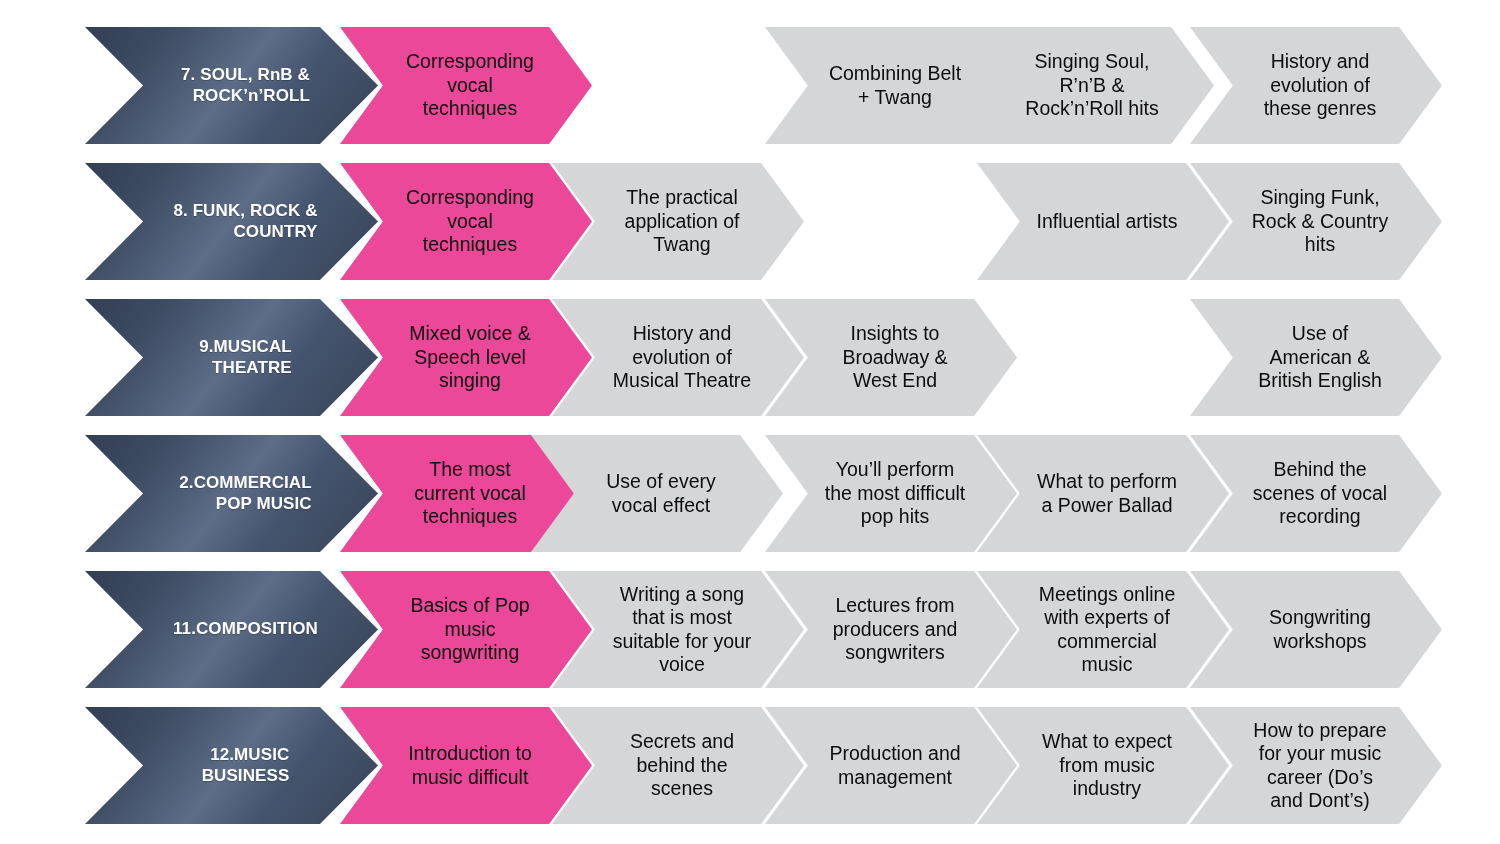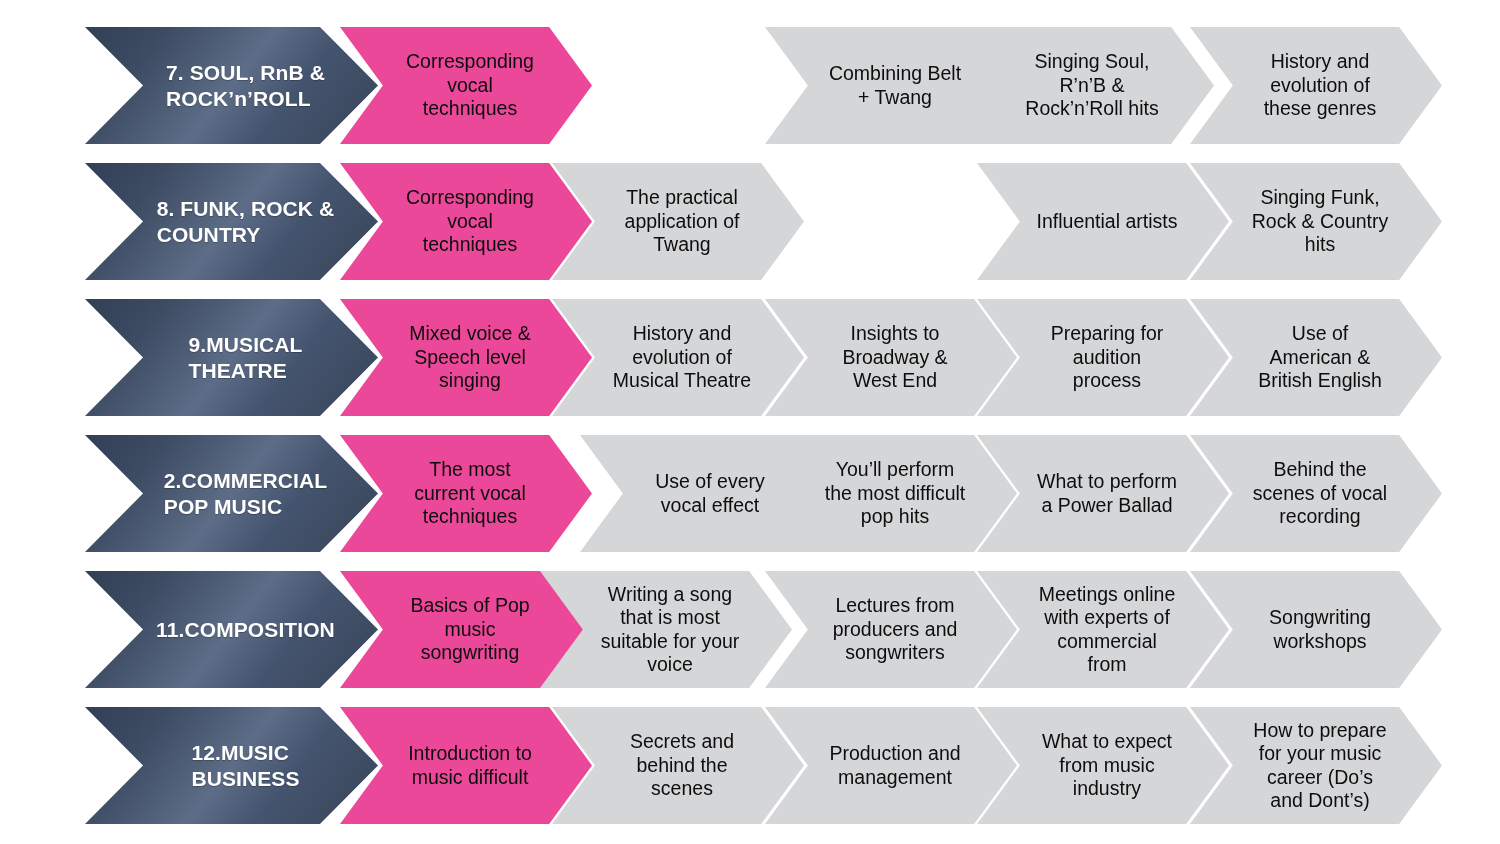--- a/index.html
+++ b/index.html
@@ -44,24 +44,24 @@
                   #3d4b63 22%,
                   #5d6d87 50%,
                   #45546e 68%,
                   #374459 100%);
     -webkit-clip-path: polygon(0 0, 80.2% 0, 100% 50%, 80.2% 100%, 0 100%, 19.8% 50%);
     clip-path: polygon(0 0, 80.2% 0, 100% 50%, 80.2% 100%, 0 100%, 19.8% 50%);
   }
 
   .label-text {
     color: #ffffff;
-    font-size: 21px;
+    font-size: 17px;
     font-weight: bold;
     line-height: 1.22;
-    text-align: left;
+    text-align: right;
     letter-spacing: 0.1px;
     white-space: pre-line;
     text-shadow: 0 1px 1px rgba(0,0,0,0.25);
   }
 
   
   .step-cell {
     position: absolute;
     top: 0;
     height: 117px;
@@ -156,43 +156,38 @@
     <div class="step-cell" style="left:552px;width:252px">
       <span class="step-text">History and
 evolution of
 Musical Theatre</span>
     </div>
     <div class="step-cell" style="left:765px;width:252px">
       <span class="step-text">Insights to
 Broadway &amp;
 West End</span>
     </div>
-    <div class="step-cell" style="left:977px;width:252px">
-      <span class="step-text">Preparing for
-audition
-process</span>
-    </div>
     <div class="step-cell" style="left:1190px;width:252px">
       <span class="step-text">Use of
 American &amp;
 British English</span>
     </div>
   </div>
 
   <div class="row" style="top:435px">
     <div class="label-cell">
       <span class="label-text">2.COMMERCIAL
 POP MUSIC</span>
     </div>
     <div class="step-cell first-step" style="left:340px;width:252px">
       <span class="step-text">The most
 current vocal
 techniques</span>
     </div>
-    <div class="step-cell" style="left:580px;width:252px">
+    <div class="step-cell" style="left:531px;width:252px">
       <span class="step-text">Use of every
 vocal effect</span>
     </div>
     <div class="step-cell" style="left:765px;width:252px">
       <span class="step-text">You’ll perform
 the most difficult
 pop hits</span>
     </div>
     <div class="step-cell" style="left:977px;width:252px">
       <span class="step-text">What to perform
@@ -207,36 +202,36 @@
 
   <div class="row" style="top:571px">
     <div class="label-cell">
       <span class="label-text">11.COMPOSITION</span>
     </div>
     <div class="step-cell first-step" style="left:340px;width:252px">
       <span class="step-text">Basics of Pop
 music
 songwriting</span>
     </div>
-    <div class="step-cell" style="left:540px;width:252px">
+    <div class="step-cell" style="left:552px;width:252px">
       <span class="step-text">Writing a song
 that is most
 suitable for your
 voice</span>
     </div>
     <div class="step-cell" style="left:765px;width:252px">
       <span class="step-text">Lectures from
 producers and
 songwriters</span>
     </div>
     <div class="step-cell" style="left:977px;width:252px">
       <span class="step-text">Meetings online
 with experts of
 commercial
-from</span>
+music</span>
     </div>
     <div class="step-cell" style="left:1190px;width:252px">
       <span class="step-text">Songwriting
 workshops</span>
     </div>
   </div>
 
   <div class="row" style="top:707px">
     <div class="label-cell">
       <span class="label-text">12.MUSIC

